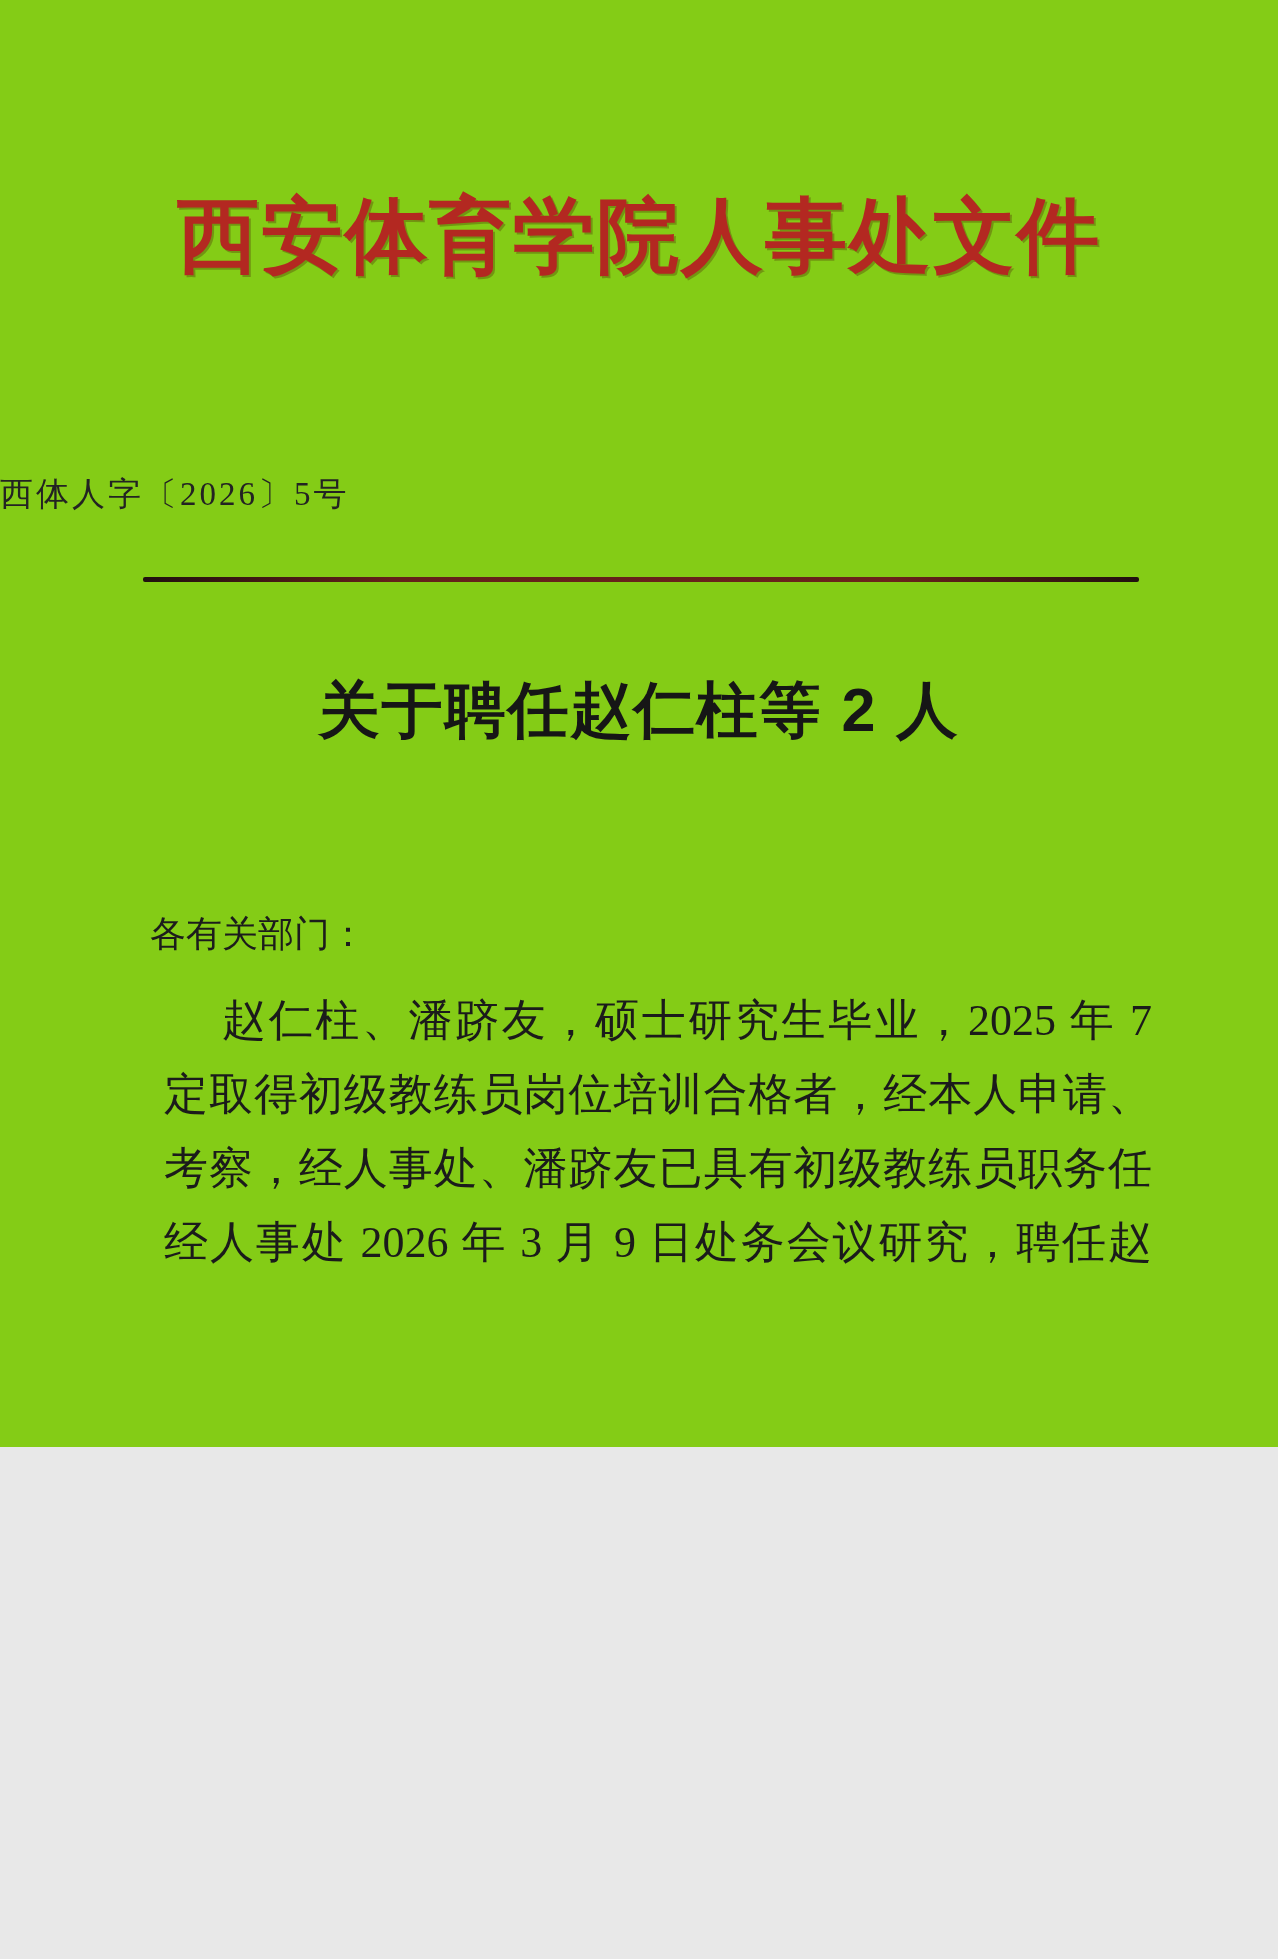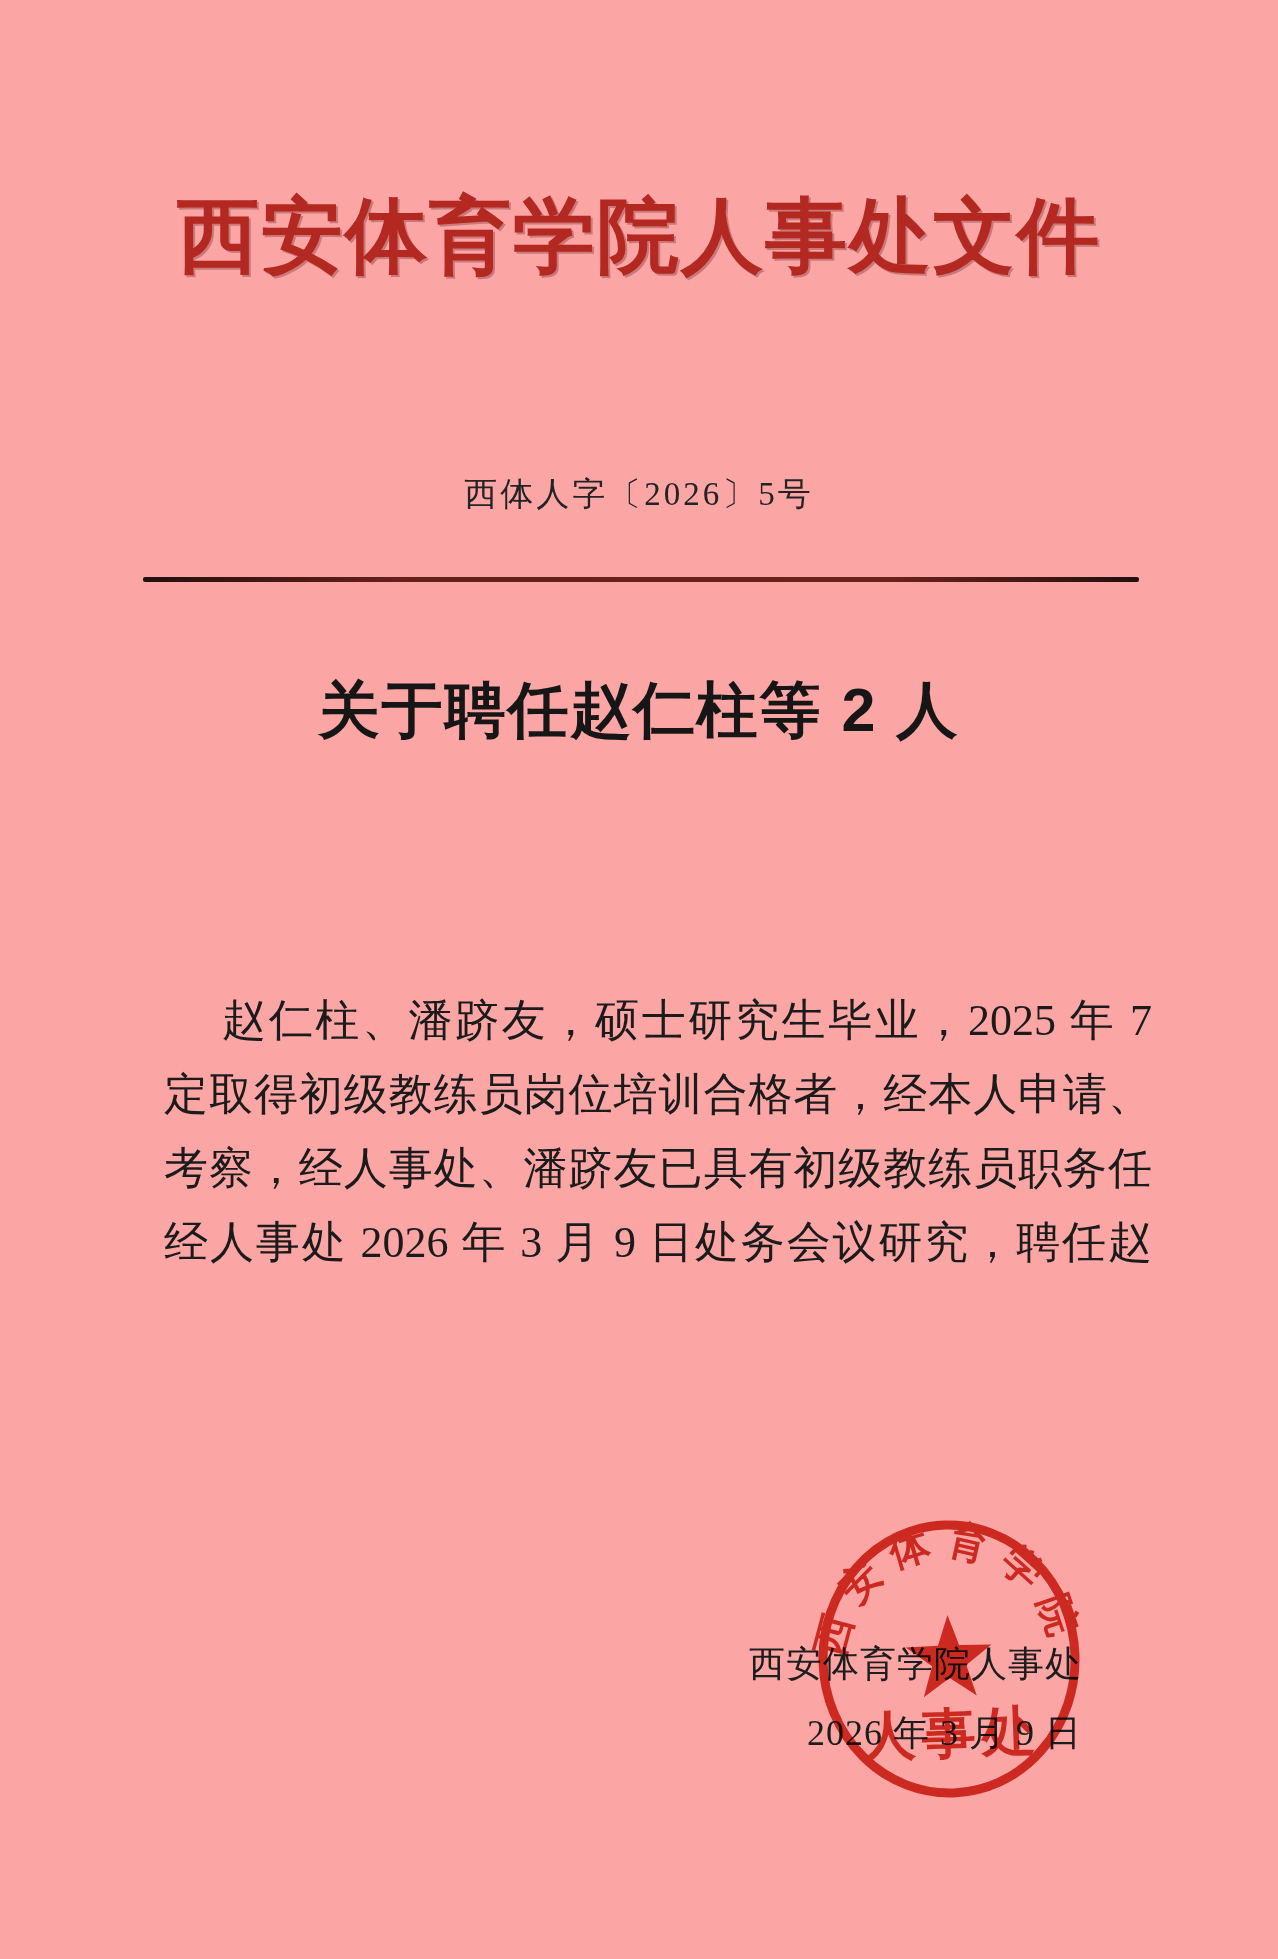--- a/index.html
+++ b/index.html
@@ -4,23 +4,23 @@
 <style>
   html, body {
     margin: 0;
     padding: 0;
     background: #e8e8e8;
     font-family: "Liberation Serif", "DejaVu Serif", serif;
   }
   .paper {
     position: relative;
     width: 1278px;
-    height: 1959px;
+    height: 1447px;
     margin: 0 auto;
-    background: #fca5a5;
+    background: #84cc16;
     overflow: hidden;
     color: #1b1b1b;
   }
 
   
   .org-title {
     position: absolute;
     top: 182px;
     left: 0;
     width: 100%;
@@ -32,21 +32,21 @@
     color: #b32821;
     text-shadow: 2px 2px 0 rgba(70, 8, 6, 0.28);
     white-space: nowrap;
   }
 
   .doc-number {
     position: absolute;
     top: 472px;
     left: 0;
     width: 100%;
-    text-align: center;
+    text-align: left;
     font-size: 33px;
     letter-spacing: 3px;
     color: #232323;
     white-space: nowrap;
   }
 
   .divider {
     position: absolute;
     top: 577px;
     left: 143px;
@@ -134,20 +134,21 @@
 
   <div class="org-title">西安体育学院人事处文件</div>
 
   <div class="doc-number">西体人字〔2026〕5号</div>
 
   <div class="divider"></div>
 
   <div class="notice-title l1">关于聘任赵仁柱等 2 人</div>
 
 
+  <div class="salutation">各有关部门：</div>
 
   <div class="body-block">
     <div class="bline indent">赵仁柱、潘跻友，硕士研究生毕业，2025 年 7 月在我校</div>
     <div class="bline">定取得初级教练员岗位培训合格者，经本人申请、用人部门</div>
     <div class="bline">考察，经人事处、潘跻友已具有初级教练员职务任职资格。</div>
     <div class="bline">经人事处 2026 年 3 月 9 日处务会议研究，聘任赵仁柱、潘</div>
   </div>
 
   <div class="sig-block">
     <div class="sig-org">西安体育学院人事处</div>

